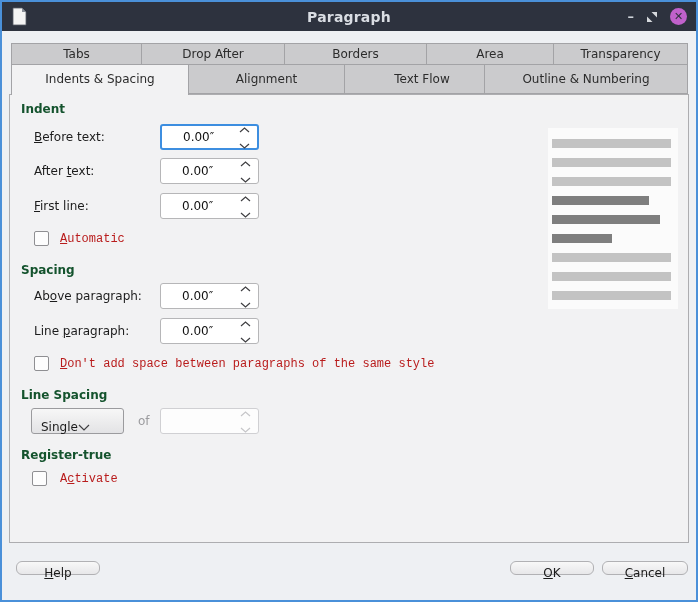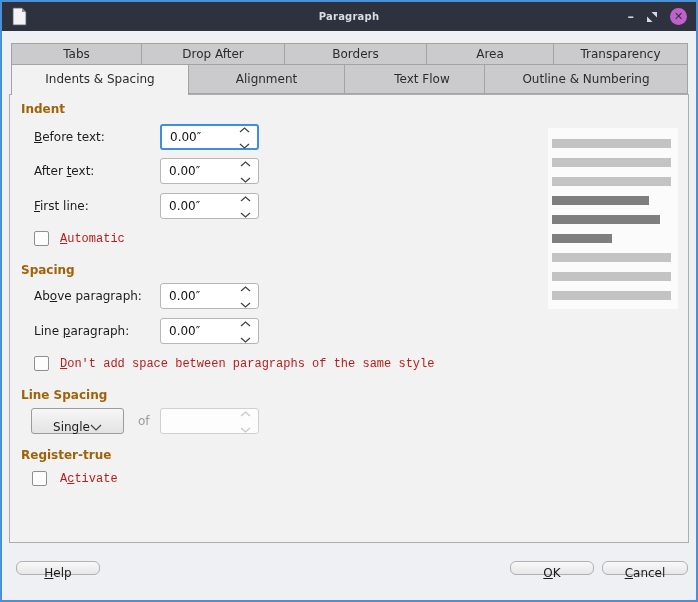--- a/index.html
+++ b/index.html
@@ -14,21 +14,21 @@
     border:2px solid #4a90d9;background:#eef0f3;overflow:hidden;
   }
   
   .titlebar{
     position:absolute;left:0;top:0;right:0;height:29px;
     background:#2d323e;display:flex;align-items:center;
   }
   .doc-icon{margin-left:10px;display:flex;z-index:2;}
   .title{
     position:absolute;left:0;right:0;text-align:center;
-    color:#d9dde3;font-weight:bold;font-size:10px;letter-spacing:.2px;
+    color:#d9dde3;font-weight:bold;font-size:14px;letter-spacing:.2px;
   }
   .tb-controls{position:absolute;right:9px;top:0;bottom:0;display:flex;align-items:center;gap:12px;z-index:2;}
   .tb-min{color:#cdd2d9;font-weight:bold;font-size:13px;line-height:10px;cursor:default;}
   .tb-restore{display:flex;cursor:default;}
   .tb-close{
     width:17px;height:17px;border-radius:50%;background:#c061cb;
     color:#2d323e;font-size:11px;font-weight:bold;line-height:17px;text-align:center;cursor:default;
   }
   
   .tab{
@@ -39,45 +39,45 @@
   .tab.row1{top:41px;height:22px;line-height:20px;}
   .tab.row2{top:62px;height:30px;line-height:28px;}
   .tab.active{
     background:#f2f2f3;border-bottom:none;height:31px;z-index:3;
   }
   
   .panel{
     position:absolute;left:7px;top:92px;width:680px;height:449px;
     box-sizing:border-box;border:1px solid #adadb0;background:#f2f2f3;z-index:1;
   }
-  .heading{position:absolute;font-weight:bold;color:#a16207;}
+  .heading{position:absolute;font-weight:bold;color:#14532d;}
   .flabel{position:absolute;line-height:26px;color:#1c1c1c;}
   .flabel u,.cb-label u,.btn u{text-decoration:underline;}
   
   .spin{
     position:absolute;width:99px;height:26px;box-sizing:border-box;
     background:#ffffff;border:1px solid #b6b6b8;border-radius:3px;
-    display:flex;align-items:center;
+    display:flex;align-items:center;padding-left:13px;
   }
   .spin.focused{border:2px solid #3d8ee0;}
   .spin.disabled{border:1px solid #d0d0d3;background:#fdfdfd;}
   .spin-val{flex:1;padding-left:8px;color:#111;}
   .spin-btns{display:flex;flex-direction:column;align-items:center;gap:2px;padding-right:7px;}
   
   .cb{
     position:absolute;width:15px;height:15px;box-sizing:border-box;
     border:1px solid #8f8f92;border-radius:2px;background:#fdfdfd;
   }
   .cb-label{position:absolute;line-height:16px;color:#b91c1c;font-family:Liberation Mono, monospace;}
   
   .dropdown{
     position:absolute;left:21px;top:313px;width:93px;height:26px;box-sizing:border-box;
     border:1px solid #9b9b9e;border-radius:3px;
     background:linear-gradient(#f7f7f7,#e3e3e5);
-    display:flex;align-items:center;justify-content:center;padding:12px 9px 0 9px;
+    display:flex;align-items:center;justify-content:flex-start;padding:12px 9px 0 9px;
   }
   .muted{color:#9b9b9e;}
   
   .preview{
     position:absolute;left:538px;top:33px;width:130px;height:181px;
     background:#fbfbfb;
   }
   .pbar{position:absolute;left:4px;height:9px;}
   .pbar.light{background:#c3c3c3;}
   .pbar.dark{background:#7e7e7e;}

